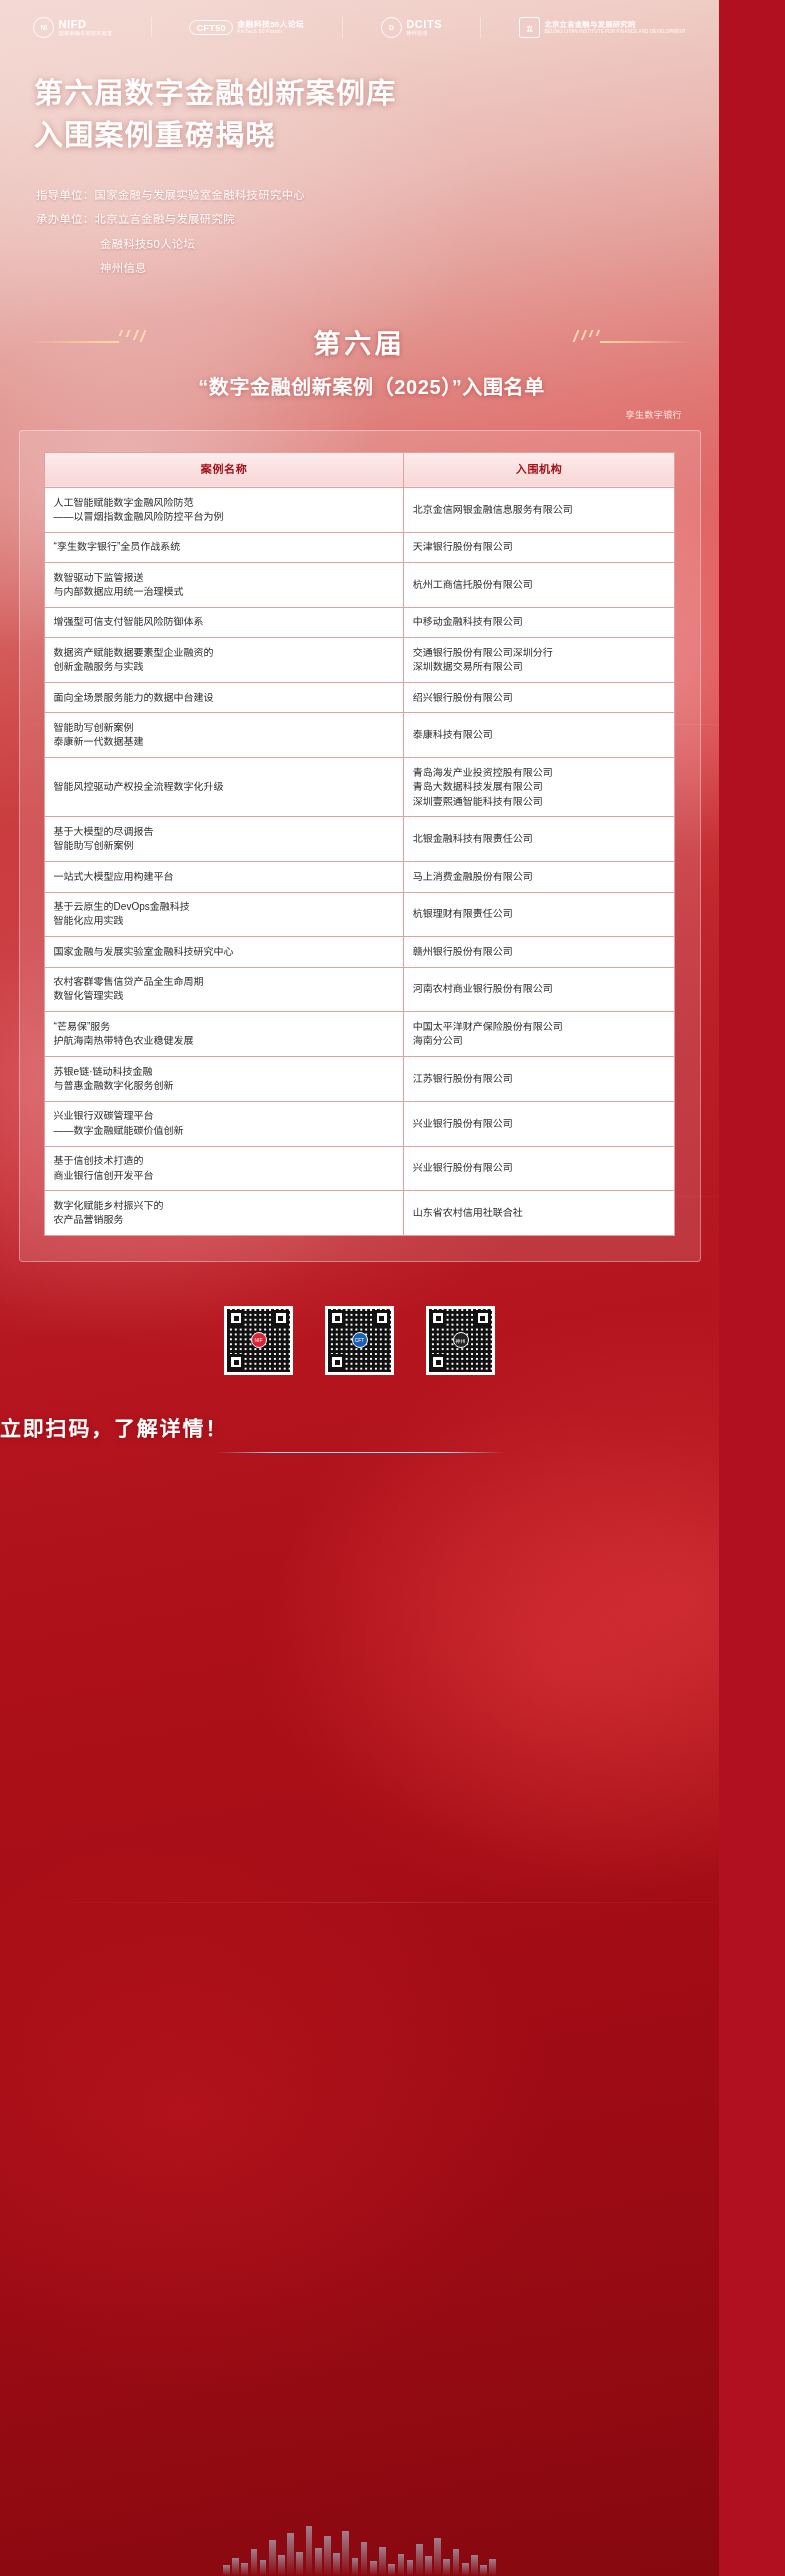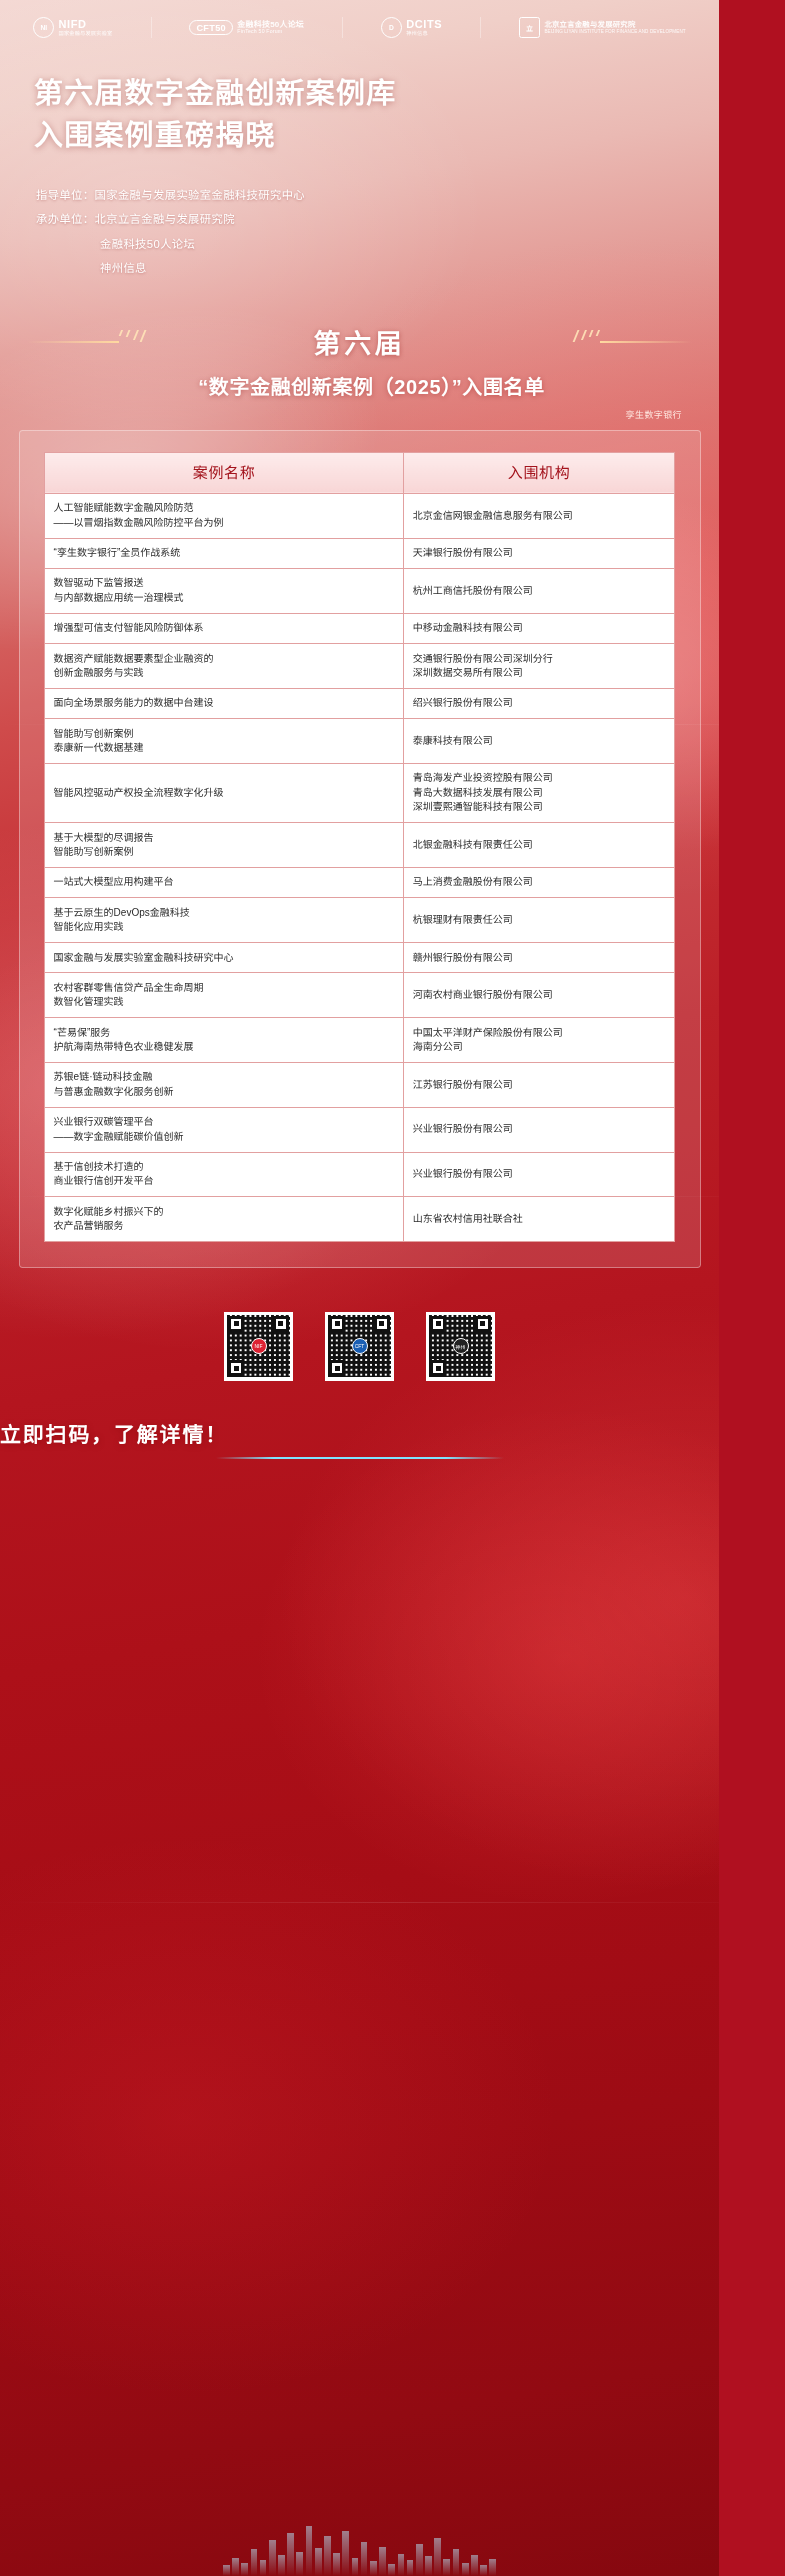--- a/index.html
+++ b/index.html
@@ -196,22 +196,22 @@
     border: 0.6px solid #e2a0a0;
     padding: 7.4px 8.6px;
     font-size: 10px;
     color: #2b2b2b;
     line-height: 1.45;
     vertical-align: middle;
   }
   table.list thead th {
     background: linear-gradient(180deg, #fdecec, #f8d6d6);
     color: #a3131c;
-    font-size: 15px;
-    font-weight: normal;
+    font-size: 11px;
+    font-weight: bold;
     text-align: center;
     padding: 9.2px 6.1px;
     letter-spacing: 0.6px;
   }
   table.list col.c1 { width: 57%; }
   table.list col.c2 { width: 43%; }
   td.case { text-align: left; padding-left: 13.5px; }
   td.org  { text-align: left; padding-left: 13.5px; }
   .cellline { display: block; }
 

